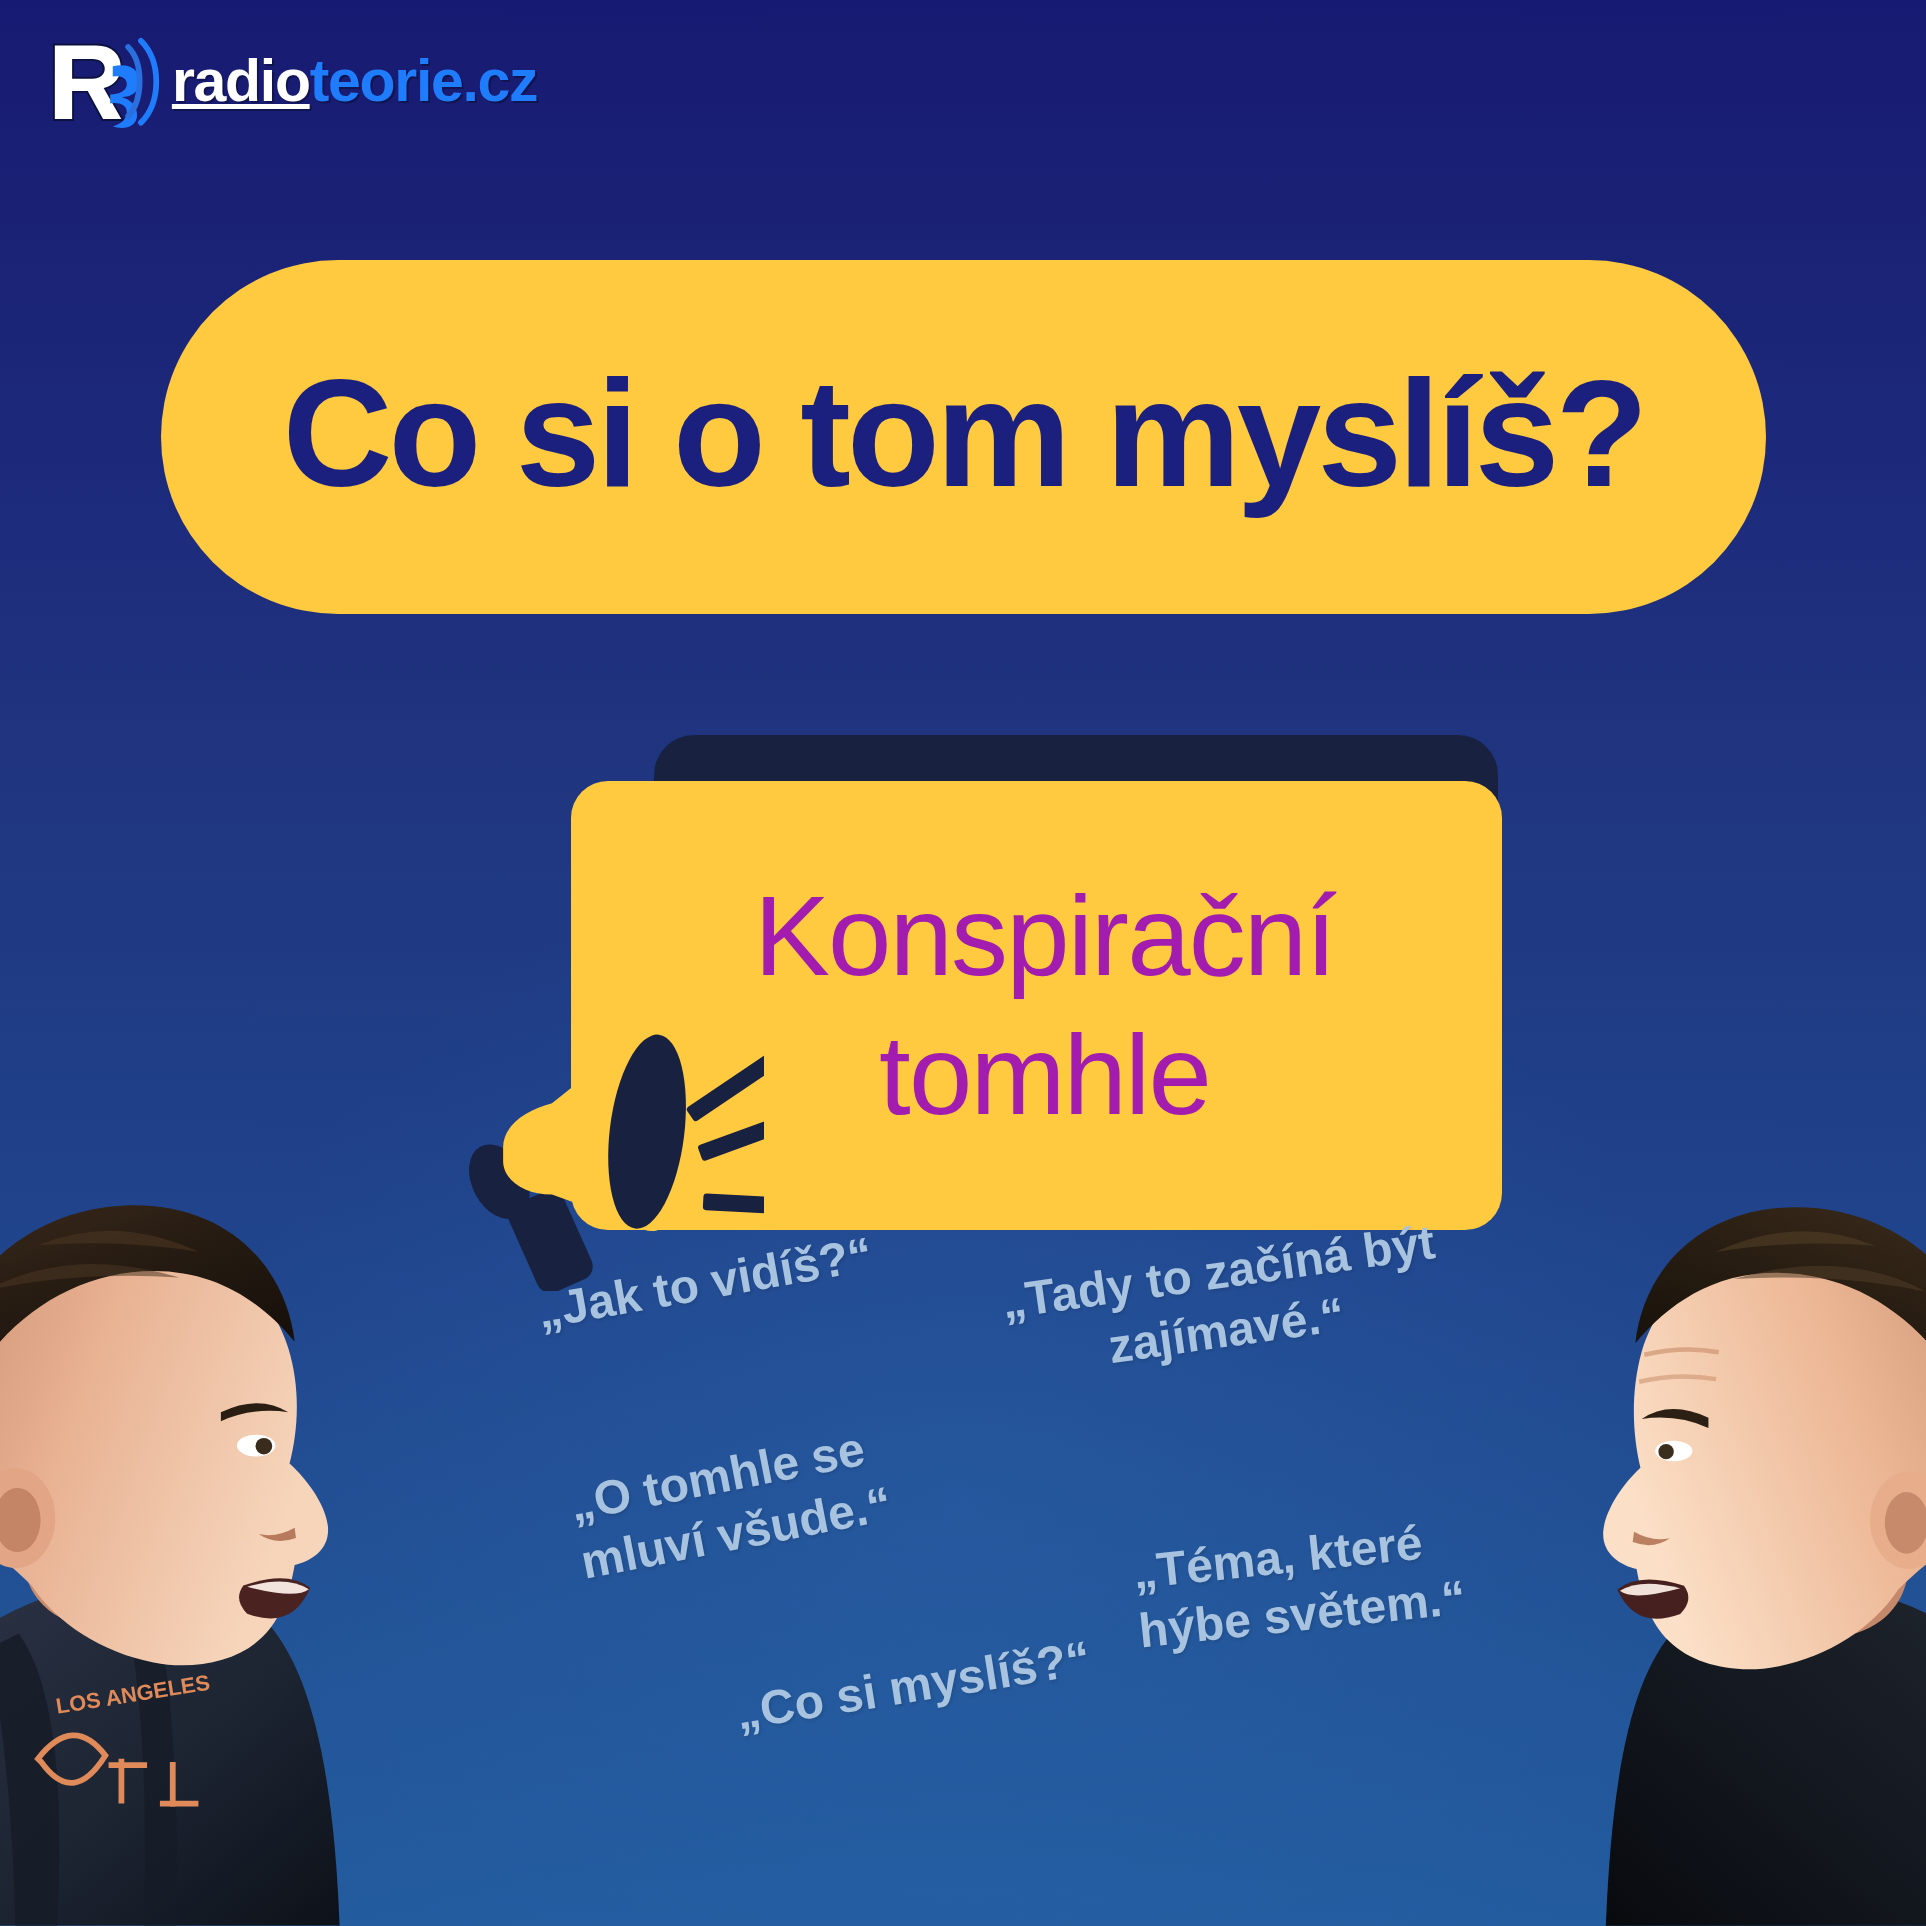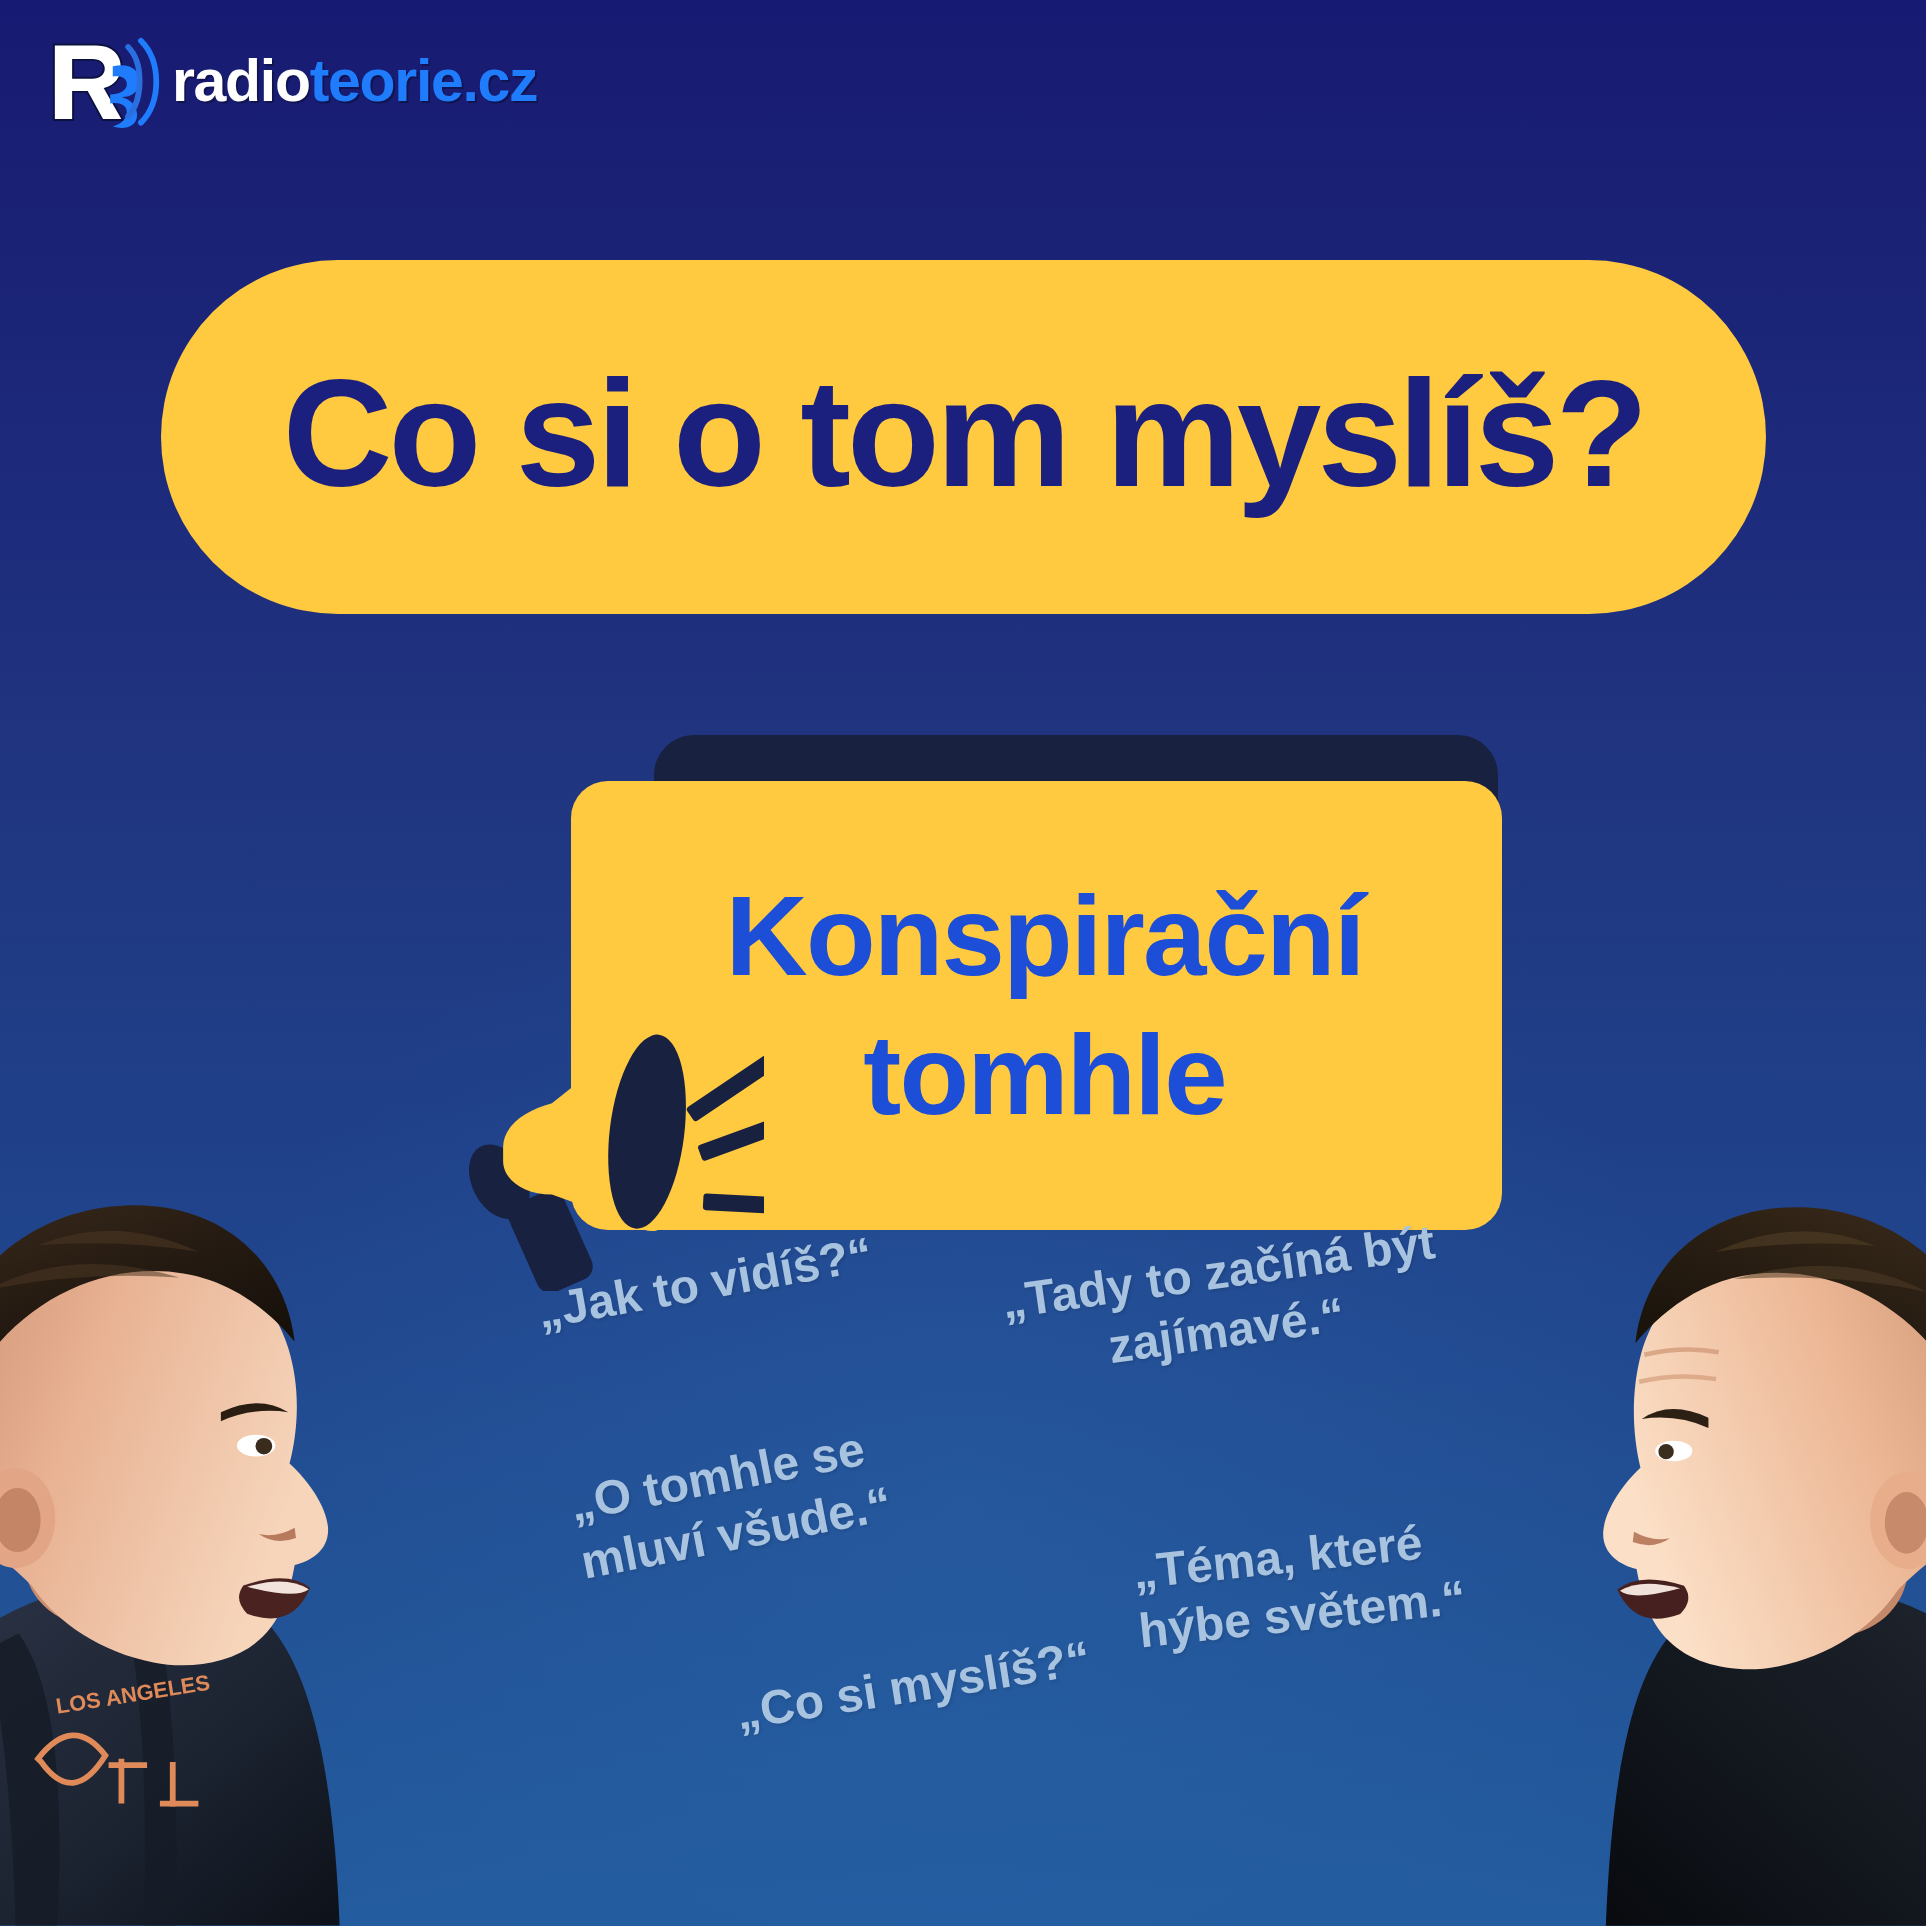--- a/index.html
+++ b/index.html
@@ -51,21 +51,21 @@
   }
   .logo-word {
     font-size: 59px;
     font-weight: 800;
     letter-spacing: -1.3px;
     line-height: 1;
     white-space: nowrap;
     margin-left: 3.9px;
     text-shadow: 1.9px 1.9px 0 rgba(0,0,0,0.30);
   }
-  .logo-word .w-radio { color: #ffffff; }
+  .logo-word .w-radio { color: #ffffff; text-decoration: underline; }
   .logo-word .w-trojka { color: #1f7dfd; }
 
   
   .headline-pill {
     position: absolute;
     left: 161px;
     top: 260px;
     width: 1605px;
     height: 354px;
     background: #ffc940;
@@ -111,23 +111,23 @@
     background: #ffc940;
     border-radius: 37px;
     display: flex;
     flex-direction: column;
     align-items: center;
     justify-content: center;
     box-sizing: border-box;
     padding: 0 45px;
   }
   .topic-line {
-    color: #1d4ed8;
+    color: #a21caf;
     font-size: 114px;
-    font-weight: 700;
+    font-weight: 400;
     line-height: 1.02;
     letter-spacing: -1.9px;
     white-space: nowrap;
     margin-left: 16px;
   }
   .topic-line.l2 { margin-top: 22px; }
 
   
   .megaphone {
     position: absolute;

